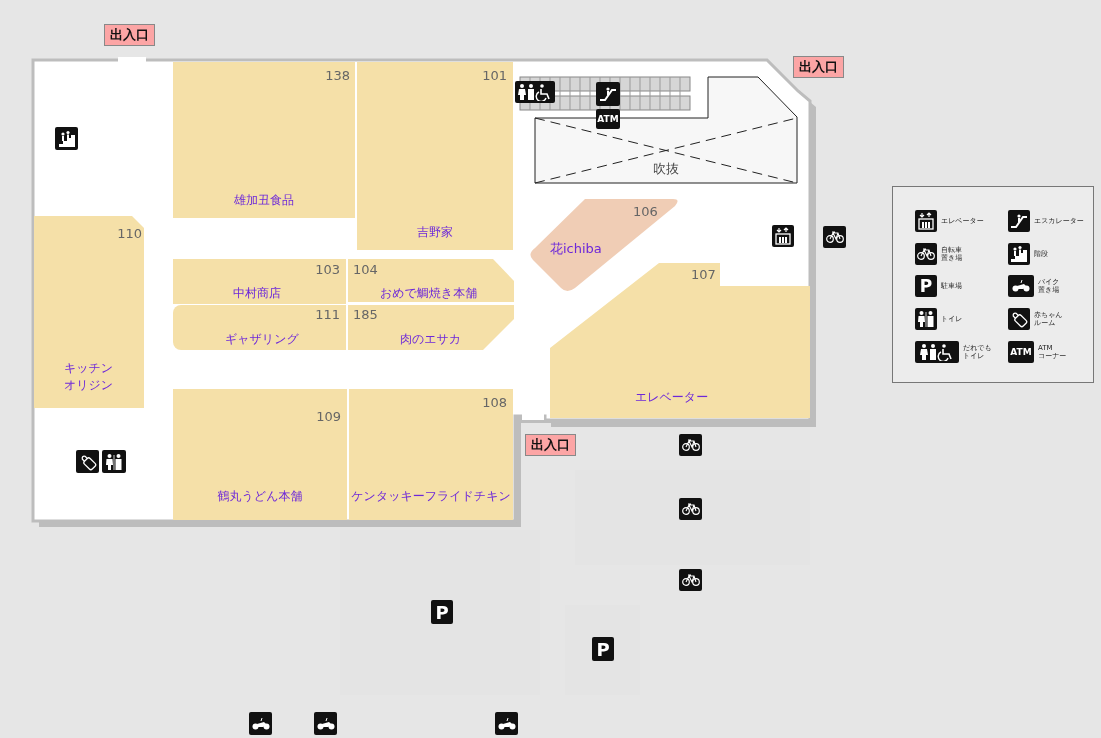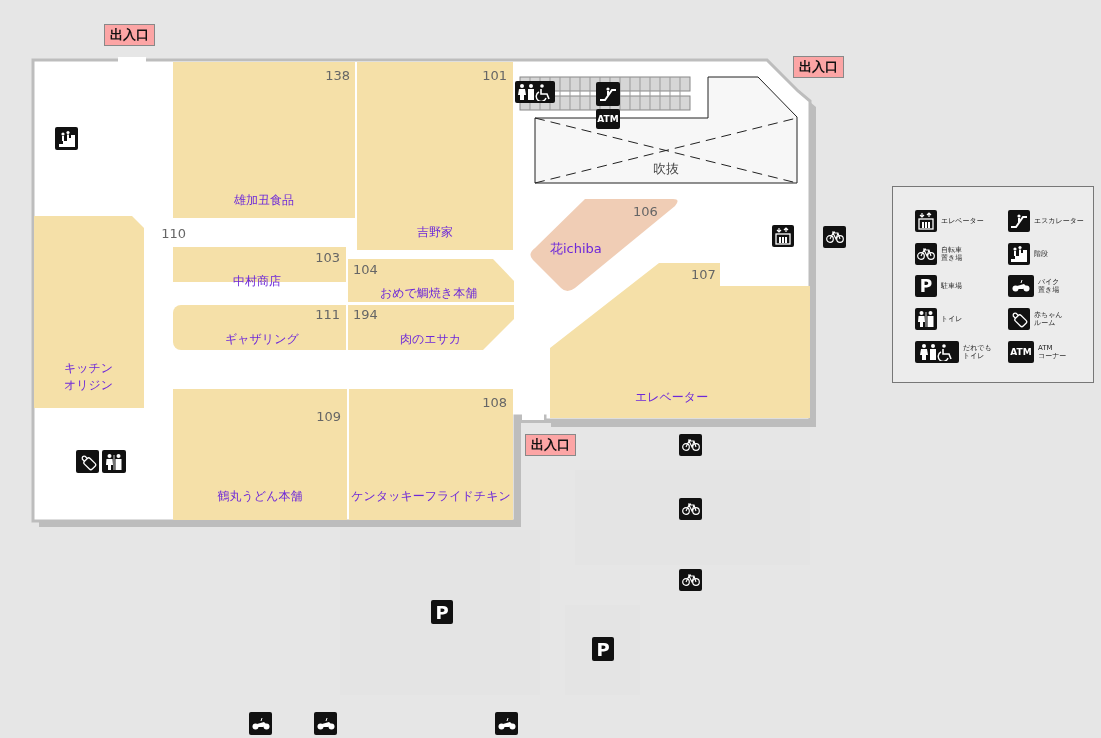--- a/index.html
+++ b/index.html
@@ -69,27 +69,27 @@
 </div>
 
 <div class="shop" style="left:357px;top:62px;width:156px;height:188px;">
   <span class="shop-num" style="right:6px;top:6px;">101</span>
   <span class="shop-name" style="left:0;right:0;bottom:9px;text-align:center;">吉野家</span>
 </div>
 
 <svg class="abs" style="left:34px;top:216px;" width="112" height="192">
   <polygon points="0,0 98,0 110,12 110,192 0,192" fill="#f5e0a8"></polygon>
 </svg>
-<div class="abs" style="left:34px;top:216px;width:122px;height:190px;padding-left:44px;">
+<div class="abs" style="left:34px;top:216px;width:122px;height:190px;">
   <span class="shop-num" style="right:14px;top:10px;">110</span>
   <span class="shop-name" style="left:30px;top:144px;">キッチン</span>
   <span class="shop-name" style="left:30px;top:161px;">オリジン</span>
 </div>
 
-<div class="shop" style="left:173px;top:247px;width:173px;height:35px;">
+<div class="shop" style="left:173px;top:259px;width:173px;height:45px;">
   <span class="shop-num" style="right:6px;top:3px;">103</span>
   <span class="shop-name" style="left:60px;top:26px;">中村商店</span>
 </div>
 
 <svg class="abs" style="left:348px;top:259px;" width="168" height="44">
   <polygon points="0,0 145,0 166,22 166,43 0,43" fill="#f5e0a8"></polygon>
 </svg>
 <div class="abs" style="left:348px;top:259px;width:166px;height:43px;text-decoration:underline;">
   <span class="shop-num" style="left:5px;top:3px;">104</span>
   <span class="shop-name" style="left:32px;top:26px;">おめで鯛焼き本舗</span>
@@ -97,21 +97,21 @@
 
 <div class="shop" style="left:173px;top:305px;width:173px;height:45px;border-radius:8px 0 0 8px;">
   <span class="shop-num" style="right:6px;top:2px;margin-left:20px;">111</span>
   <span class="shop-name" style="left:52px;top:26px;">ギャザリング</span>
 </div>
 
 <svg class="abs" style="left:348px;top:305px;" width="168" height="46">
   <polygon points="0,0 166,0 166,14 135,45 0,45" fill="#f5e0a8"></polygon>
 </svg>
 <div class="abs" style="left:348px;top:305px;width:166px;height:45px;">
-  <span class="shop-num" style="left:5px;top:2px;">194</span>
+  <span class="shop-num" style="left:5px;top:2px;">185</span>
   <span class="shop-name" style="left:52px;top:26px;">肉のエサカ</span>
 </div>
 
 <svg class="abs" style="left:525px;top:196px;" width="160" height="100">
   <path d="M60,3 L148,3 Q156,3 150,10 L50,92 Q42,98 36,92 L8,64 Q2,58 10,52 Z" fill="#f0cdb5"></path>
 </svg>
 <div class="abs" style="left:525px;top:196px;width:155px;height:96px;">
   <span class="shop-num" style="left:108px;top:8px;">106</span>
   <span class="shop-name" style="left:25px;top:44px;font-size:13px;">花ichiba</span>
 </div>

